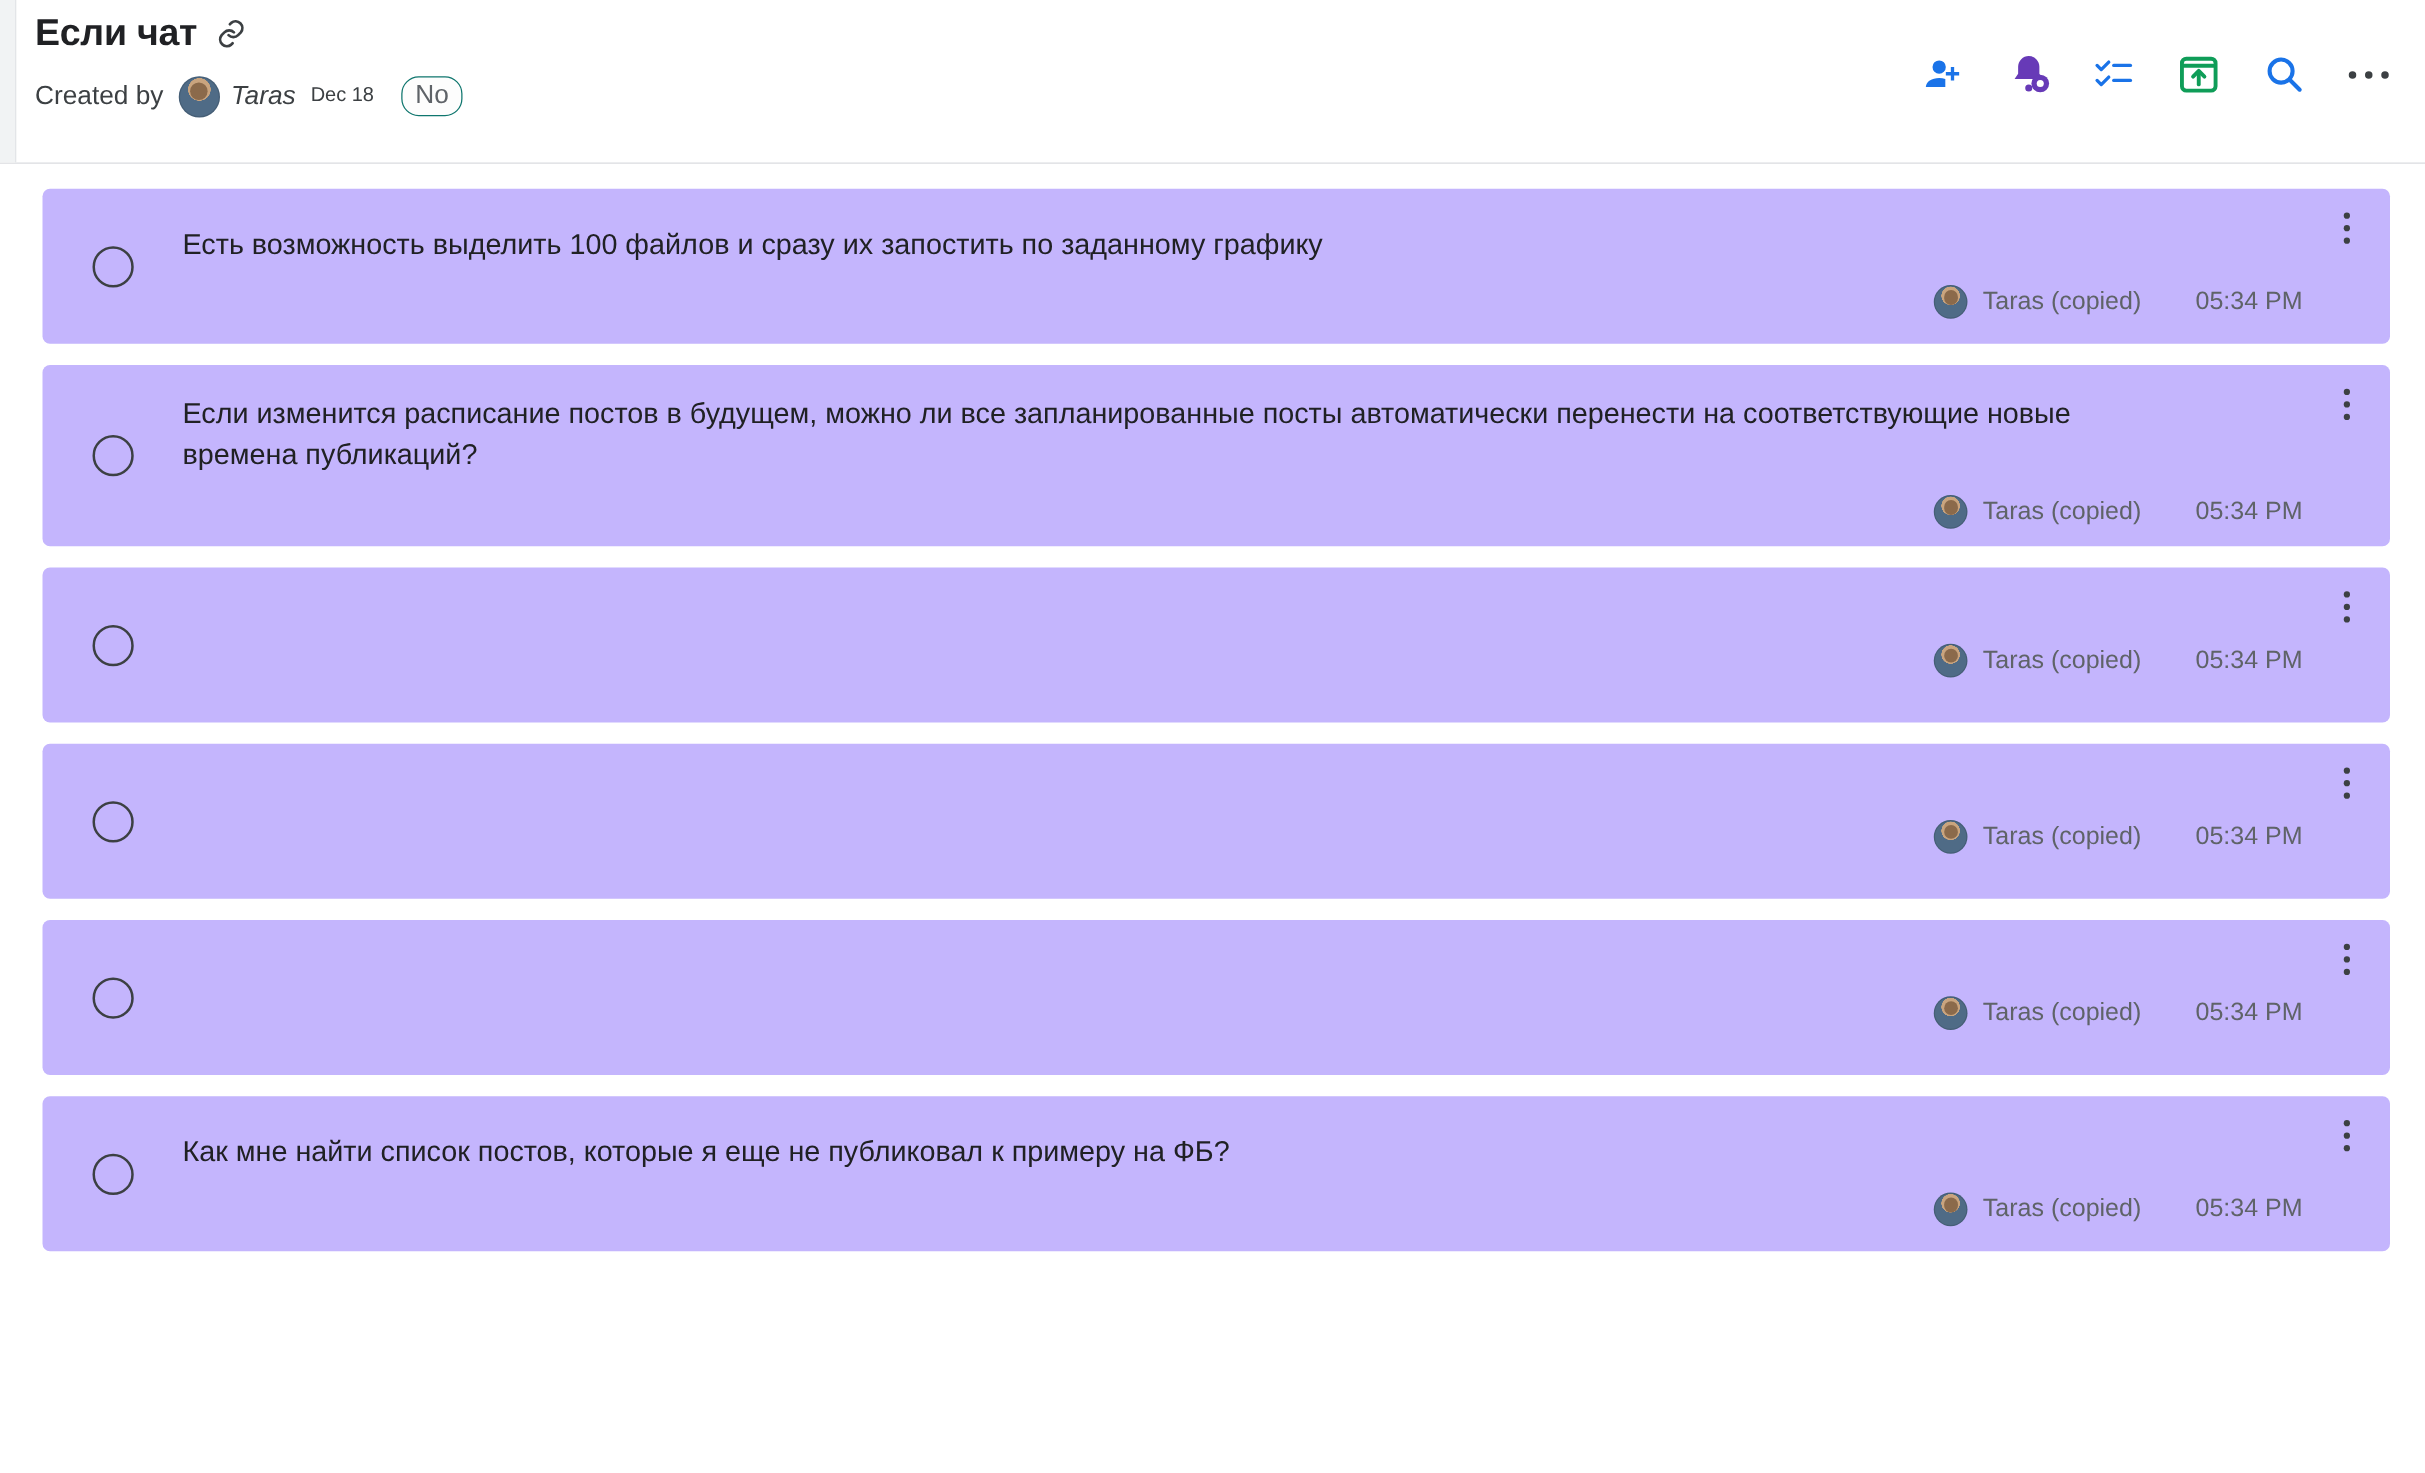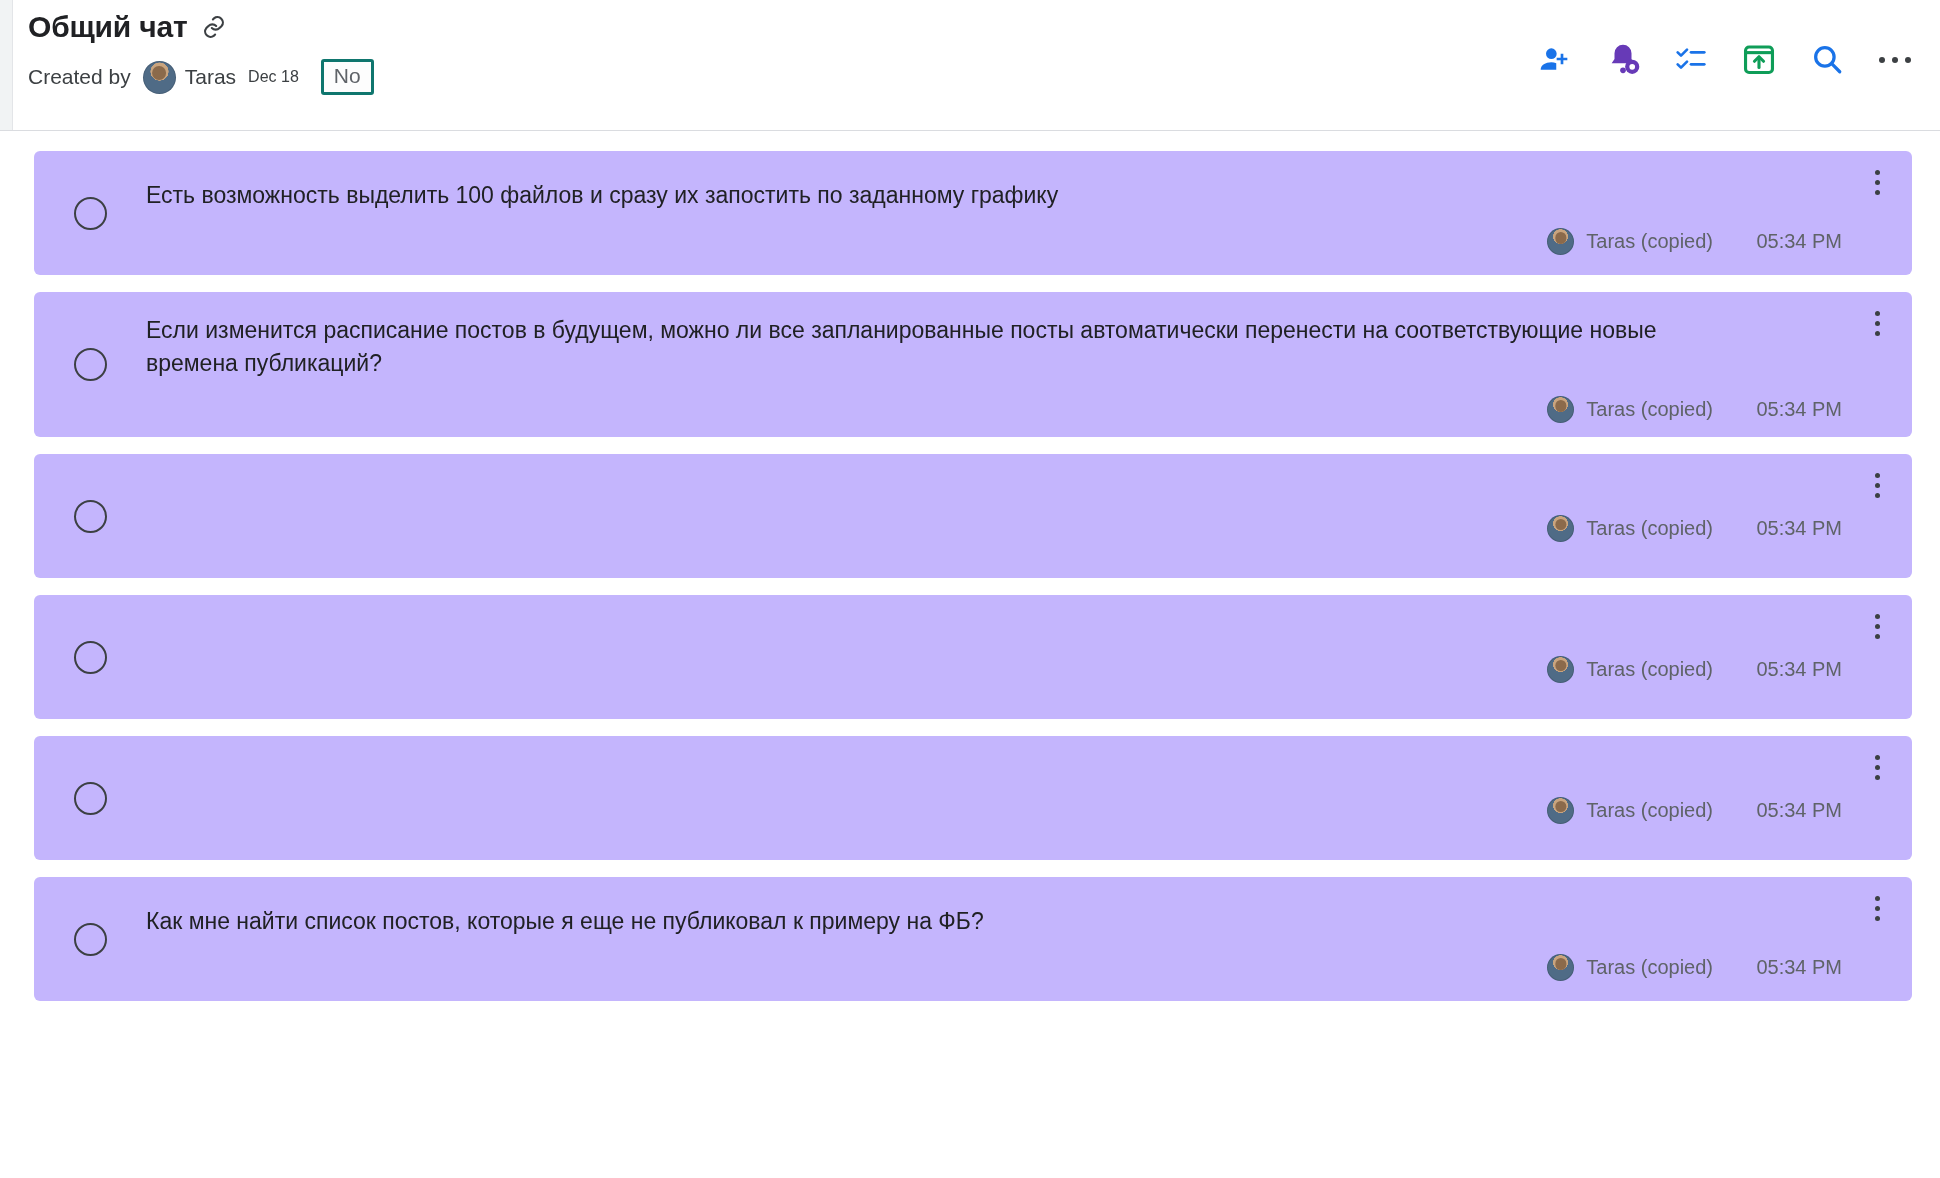--- a/index.html
+++ b/index.html
@@ -78,27 +78,27 @@
   .avatar::after {
     content: "";
     position: absolute;
     left: 50%; top: 16%;
     width: 42%; height: 42%;
     transform: translateX(-50%);
     border-radius: 50%;
     background: #8b6a4b;
   }
   .avatar.small { width: 27px; height: 27px; }
-  .meta-name { font-size: 21px; color: #3c4043; }
+  .meta-name { font-size: 21px; color: #3c4043; font-style: italic; }
   .meta-date { font-size: 16px; color: #3c4043; margin-left: 0; }
   .meta-chip {
     font-size: 21px;
     color: #5f6368;
-    border: 3px solid #0f766e;
-    border-radius: 3px;
+    border: 1px solid #0f766e;
+    border-radius: 14px;
     padding: 2px 10px 4px 10px;
     margin-left: 10px;
     background: #fdfdfd;
   }
 
   .header-actions {
     position: absolute;
     right: 28px;
     top: 42px;
     display: flex;
@@ -187,21 +187,21 @@
     display: block;
   }
 </style>
 </head>
 <body>
 
 <div class="header">
   <div class="header-left-rail"></div>
 
   <div class="title-row">
-    <div class="chat-title">Общий чат</div>
+    <div class="chat-title">Если чат</div>
     <span class="link-icon">
       <svg width="26" height="26" viewBox="0 0 24 24" fill="none" stroke="#3c4043" stroke-width="2" stroke-linecap="round">
         <path d="M10 13a5 5 0 0 0 7.07 0l2-2A5 5 0 0 0 12 4l-1 1"></path>
         <path d="M14 11a5 5 0 0 0-7.07 0l-2 2A5 5 0 0 0 12 20l1-1"></path>
       </svg>
     </span>
   </div>
 
   <div class="meta-row">
     <span class="meta-text">Created by</span>

